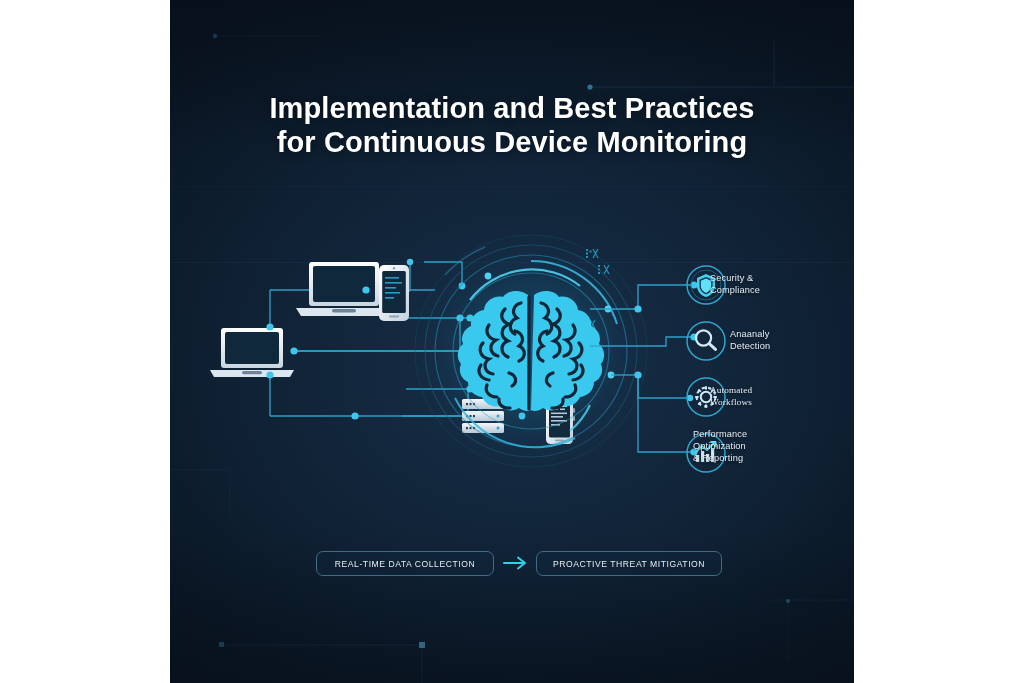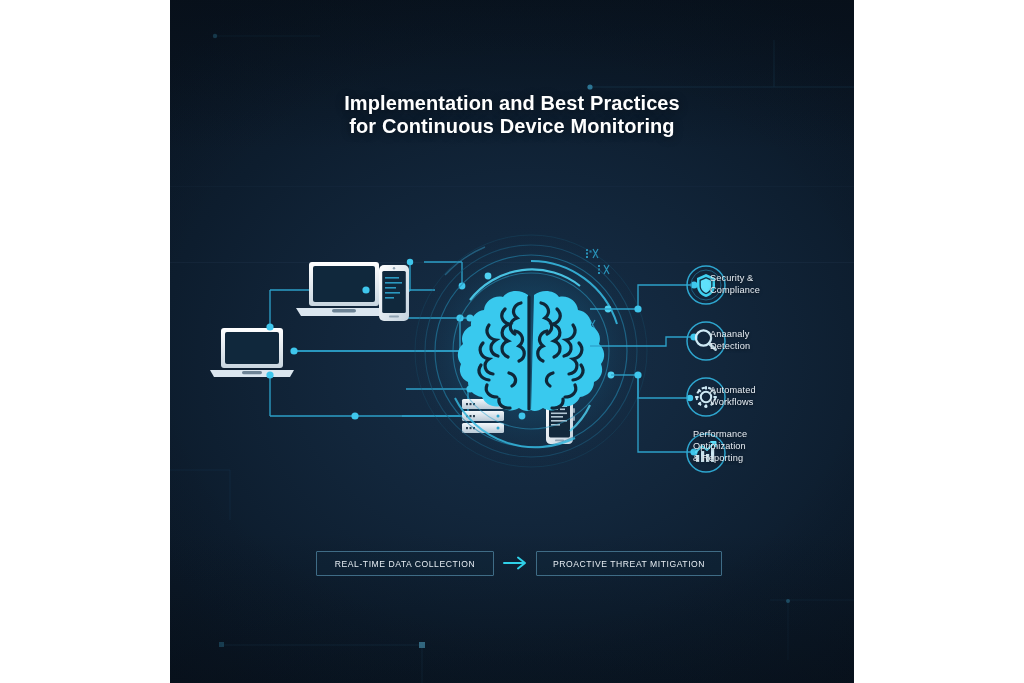--- a/index.html
+++ b/index.html
@@ -62,21 +62,21 @@
   }
 
   
   #title {
     position: absolute;
     left: 0;
     right: 0;
     top: 92px;
     text-align: center;
     color: #ffffff;
-    font-size: 20px;
+    font-size: 29px;
     font-weight: bold;
     line-height: 1.17;
     letter-spacing: 0.1px;
     text-shadow: 0 1px 10px rgba(0,0,0,0.45);
     white-space: pre-line;
   }
 
   
   #diagram {
     position: absolute;
@@ -109,21 +109,21 @@
     box-sizing: border-box;
     border: 1px solid #3f6c86;
     background: rgba(18,42,62,0.30);
     color: #e6edf3;
     font-size: 8.6px;
     letter-spacing: 0.55px;
     display: flex;
     align-items: center;
     justify-content: center;
     height: 25px;
-    border-radius: 1px;
+    border-radius: 7px;
   }
   #pill-left { left: 146px; top: 551px; width: 178px; }
   #pill-right { left: 366px; top: 551px; width: 186px; }
   #pill-arrow {
     position: absolute;
     left: 332px;
     top: 553px;
     width: 30px;
     height: 20px;
   }
@@ -467,23 +467,23 @@
             <rect x="20" y="21" width="3.2" height="8"></rect>
             <rect x="25" y="15" width="3.2" height="14"></rect>
           </g>
           <path d="M10 19 L16 13 L21 17 L29 9" stroke="#5fe0fb" stroke-width="1.8" fill="none" stroke-linecap="round" stroke-linejoin="round"></path>
           <path d="M25 9 H29.6 V13.4" stroke="#5fe0fb" stroke-width="1.8" fill="none" stroke-linecap="round" stroke-linejoin="round"></path>
         </g>
       </svg>
 
       <div class="feat-label" style="left:540px; top:272px;">Security &amp;
 Compliance</div>
-      <div class="feat-label" style="left:540px; top:328px;">Anaanaly
+      <div class="feat-label" style="left:540px; top:328px;padding-left:20px;">Anaanaly
 Detection</div>
-      <div class="feat-label" style="left:540px; top:384px;">Automated
+      <div class="feat-label" style="left:540px; top:384px;font-family:Liberation Serif, serif;">Automated
 Workflows</div>
       <div class="feat-label" style="left:523px; top:428px;">Performance
 Optimization
 &amp; Reporting</div>
 
       <div class="pill" id="pill-left">REAL-TIME DATA COLLECTION</div>
       <svg id="pill-arrow" viewBox="0 0 30 20">
         <path d="M2 10 H22" stroke="#2fd0e8" stroke-width="2" fill="none" stroke-linecap="round"></path>
         <path d="M16 4.5 L23 10 L16 15.5" stroke="#2fd0e8" stroke-width="2" fill="none" stroke-linecap="round" stroke-linejoin="round"></path>
       </svg>

